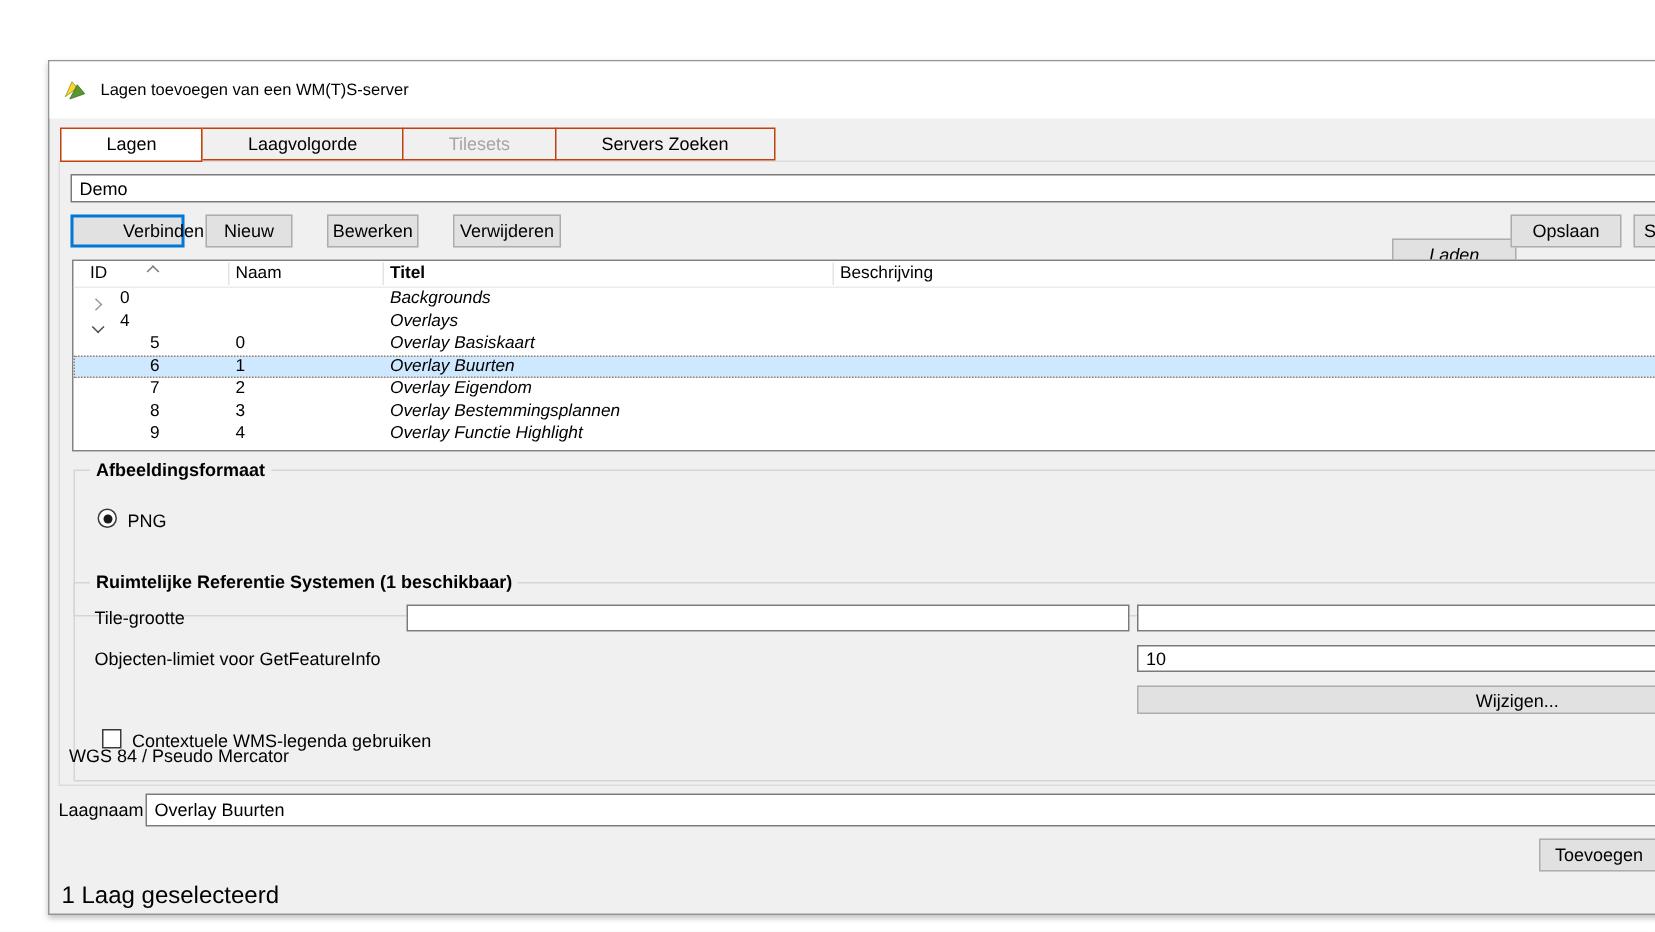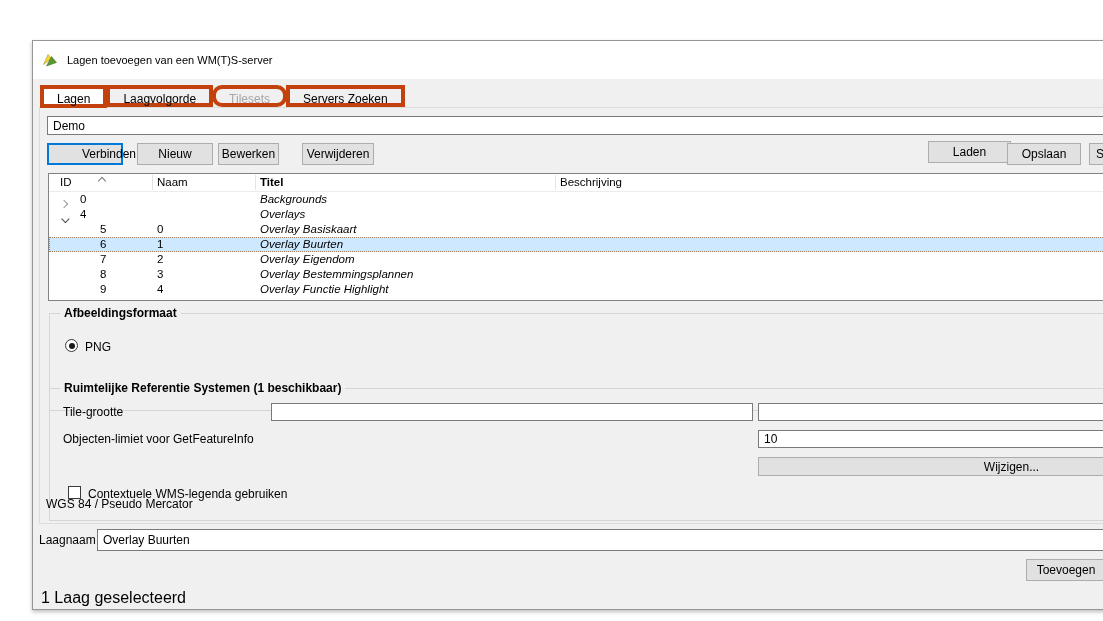--- a/index.html
+++ b/index.html
@@ -25,28 +25,28 @@
     position: absolute; left: 0; top: 0; width: 100%; height: 38px;
     background: #ffffff;
     display: flex; align-items: center; padding-left: 9px; gap: 9px;
   }
   .titlebar .wicon { width: 16px; height: 16px; flex: 0 0 16px; }
   .title-text { font-size: 11px; }
 
   
   .tabstrip { position: absolute; left: 7px; top: 44px; height: 23px; display: flex; z-index: 3; }
   .tab {
-    height: 22px; line-height: 20px; padding: 0 13px;
-    background: #f0f0f0; border: 4px solid #c2410c;
+    height: 22px; line-height: 20px; padding: 0 30px;
+    background: #f0f0f0; border: 1px solid #c2410c;
     margin-right: -1px; cursor: default; font-size: 12px;
   }
   .tab.active {
     background: #ffffff; height: 23px; position: relative; z-index: 4;
   }
-  .tab.disabled { color: #a5a5a5; border-radius: 10px; }
+  .tab.disabled { color: #a5a5a5; }
 
   .pageframe {
     position: absolute; left: 6px; top: 66px; width: 1234px; height: 417px;
     border: 1px solid #dcdcdc; background: #f0f0f0; z-index: 1;
   }
 
   
   .tbox {
     background: #fff; border: 1px solid #7a7a7a;
     display: flex; align-items: center; padding: 0 5px;
@@ -140,30 +140,30 @@
 
   <div class="pageframe"></div>
 
   <div class="tbox abs" style="left:14px; top:75px; width:1218px; height:19px;">
     <span>Demo</span>
   </div>
 
   <div class="btn primary abs" style="left:14px; top:102px; width:76px; height:22px;">
     <span>Verbinden</span>
   </div>
-  <div class="btn abs" style="left:104px; top:102px; width:76px; height:22px;">
+  <div class="btn abs" style="left:104px; top:102px; width:58px; height:22px;">
     <span>Nieuw</span>
   </div>
   <div class="btn abs" style="left:185px; top:102px; width:61px; height:22px;">
     <span>Bewerken</span>
   </div>
   <div class="btn abs" style="left:269px; top:102px; width:72px; height:22px;">
     <span>Verwijderen</span>
   </div>
-  <div class="btn abs" style="left:895px; top:100px; width:83px; height:22px;">
+  <div class="btn abs" style="left:895px; top:118px; width:83px; height:22px;font-style:italic;">
     <span>Laden</span>
   </div>
   <div class="btn abs" style="left:974px; top:102px; width:74px; height:22px;">
     <span>Opslaan</span>
   </div>
   <div class="btn cutoff abs" style="left:1056px; top:102px; width:170px; height:22px;">
     <span>S</span>
   </div>
 
   <div class="ltable">

